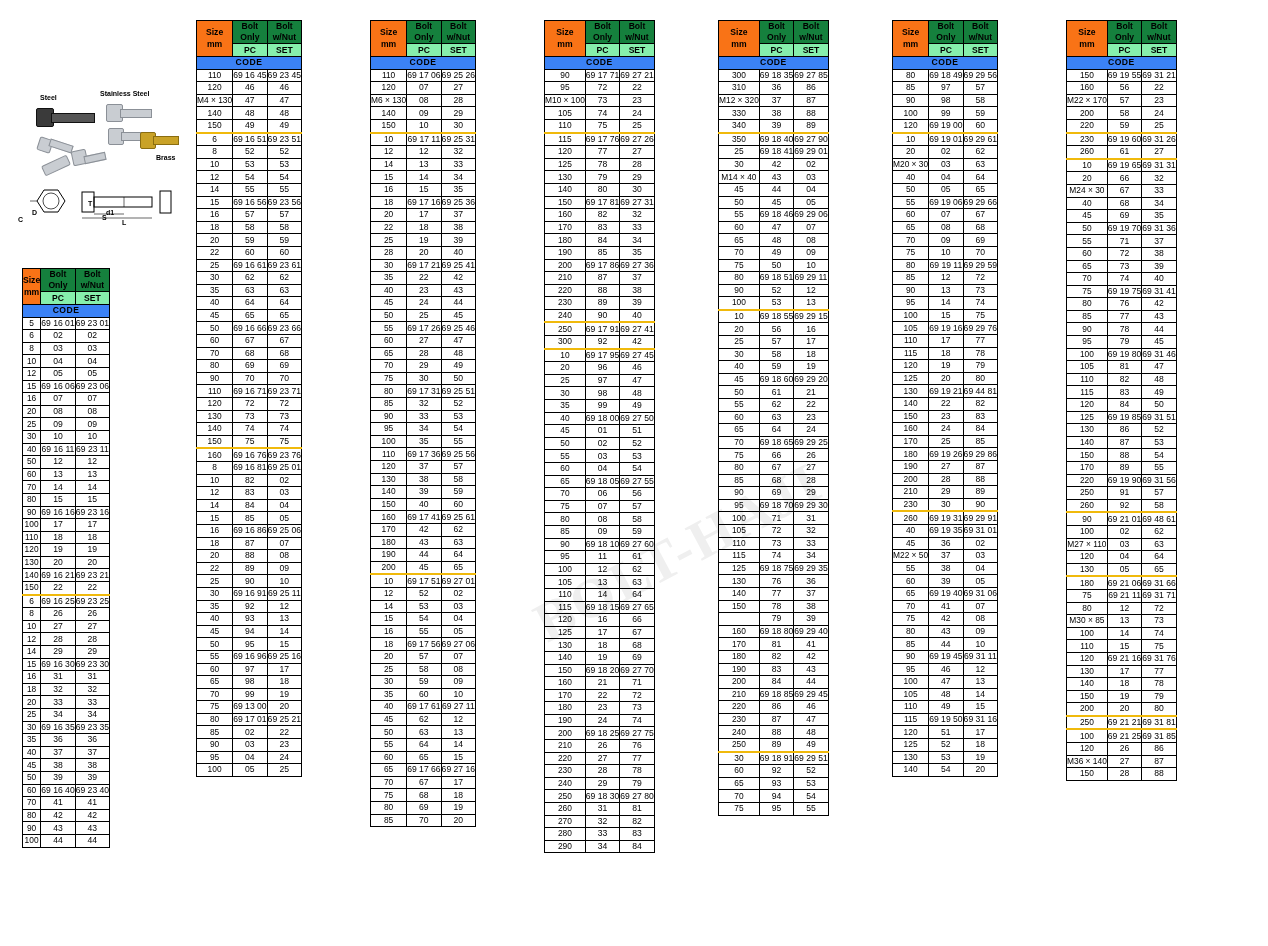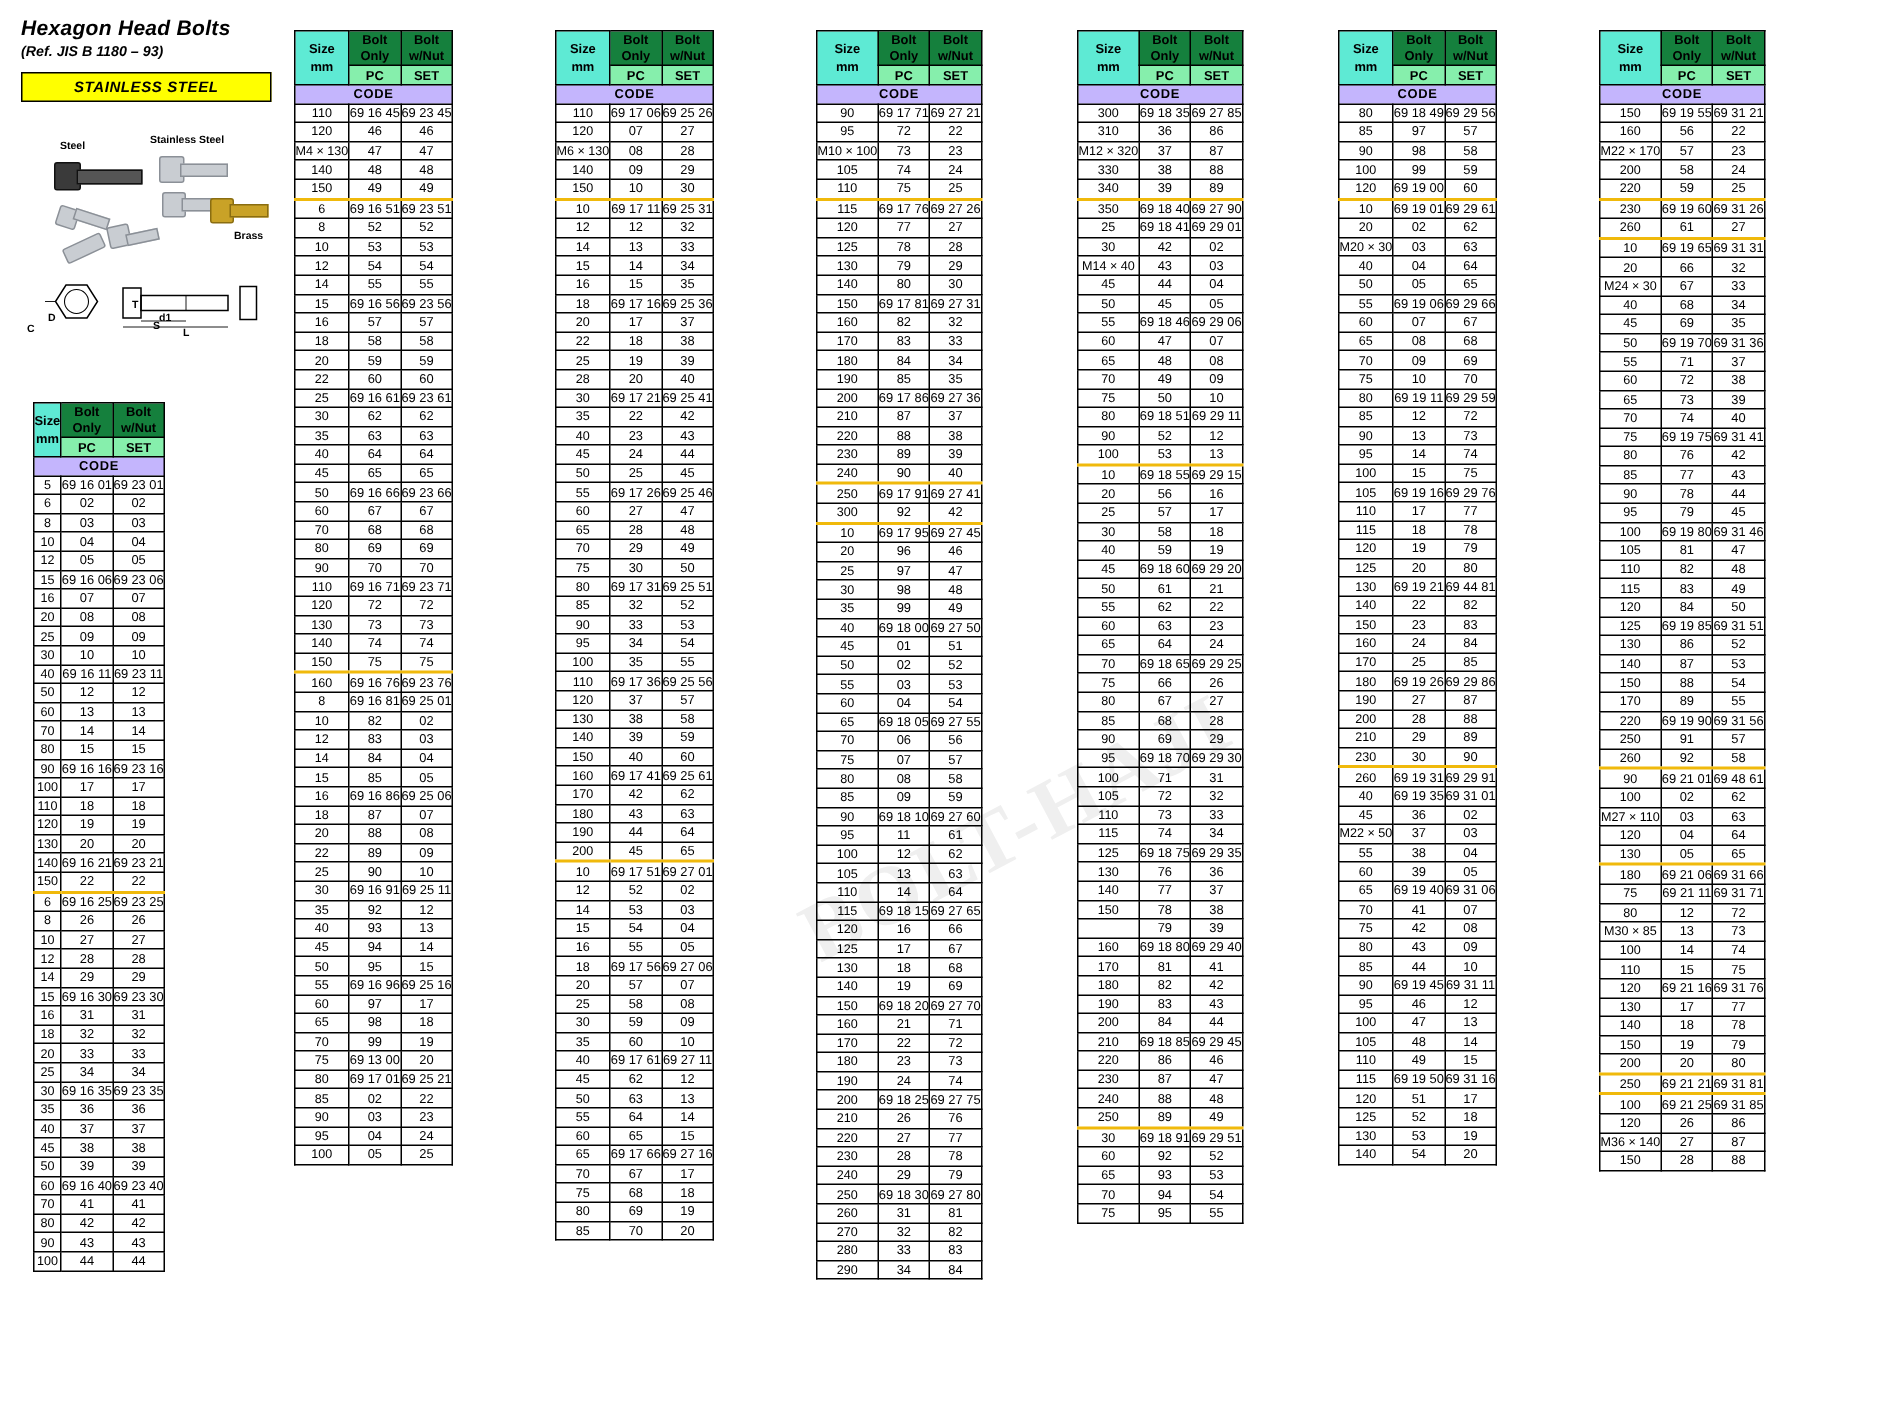--- a/index.html
+++ b/index.html
@@ -38,24 +38,24 @@
   .tbl{position:absolute;border-collapse:collapse;}
   .tbl td,.tbl th{
     border:1px solid #000;
     font-size:8.6px;
     text-align:center;
     padding:0;
     height:11.6px;
     line-height:11.2px;
     white-space:nowrap;
   }
-  .hd-size{background:#5eead4;width:46px;font-size:8.4px;}
+  .hd-size{background:#f97316;width:46px;font-size:8.4px;}
   .hd-bolt{background:#15803d;width:52px;font-size:8.2px;line-height:9px;}
   .hd-pc{background:#86efac;font-size:8.2px;}
-  .hd-code{background:#c4b5fd;font-size:8.2px;letter-spacing:.5px;}
+  .hd-code{background:#3b82f6;font-size:8.2px;letter-spacing:.5px;}
   td.sz{width:46px;text-align:center;font-size:8.4px;}
   td.c1{width:52px;}
   td.c2{width:52px;}
   .thickline td{border-top:2.6px solid #f0b90b;}
   .grpline td{border-top:1px solid #000;}
 
   
   .wm{
     position:absolute;left:520px;top:520px;
     font-size:56px;font-weight:bold;color:#efefef;
@@ -66,25 +66,20 @@
   }
   .tblwrap{position:absolute;z-index:2;}
 </style>
 </head>
 <body>
 
 <div class="page">
 
   <div class="wm">BOLT-HAJI</div>
 
-  <div class="hdr">
-    <div class="hdr-title">Hexagon Head Bolts</div>
-    <div class="hdr-sub">(Ref. JIS B 1180 – 93)</div>
-    <div class="badge">STAINLESS STEEL</div>
-  </div>
 
   <div class="pic">
     <div class="lbl" style="left:26px;top:6px;">Steel</div>
     <div class="lbl" style="left:86px;top:2px;">Stainless Steel</div>
     <div class="lbl" style="left:142px;top:66px;">Brass</div>
 
     <div class="bolt-head" style="left:22px;top:20px;width:16px;height:17px;border-radius:2px;"></div>
     <div class="bolt-shaft" style="left:37px;top:25px;width:42px;height:8px;"></div>
 
     <div class="bolt-head ss" style="left:92px;top:16px;width:15px;height:16px;border-radius:2px;"></div>

